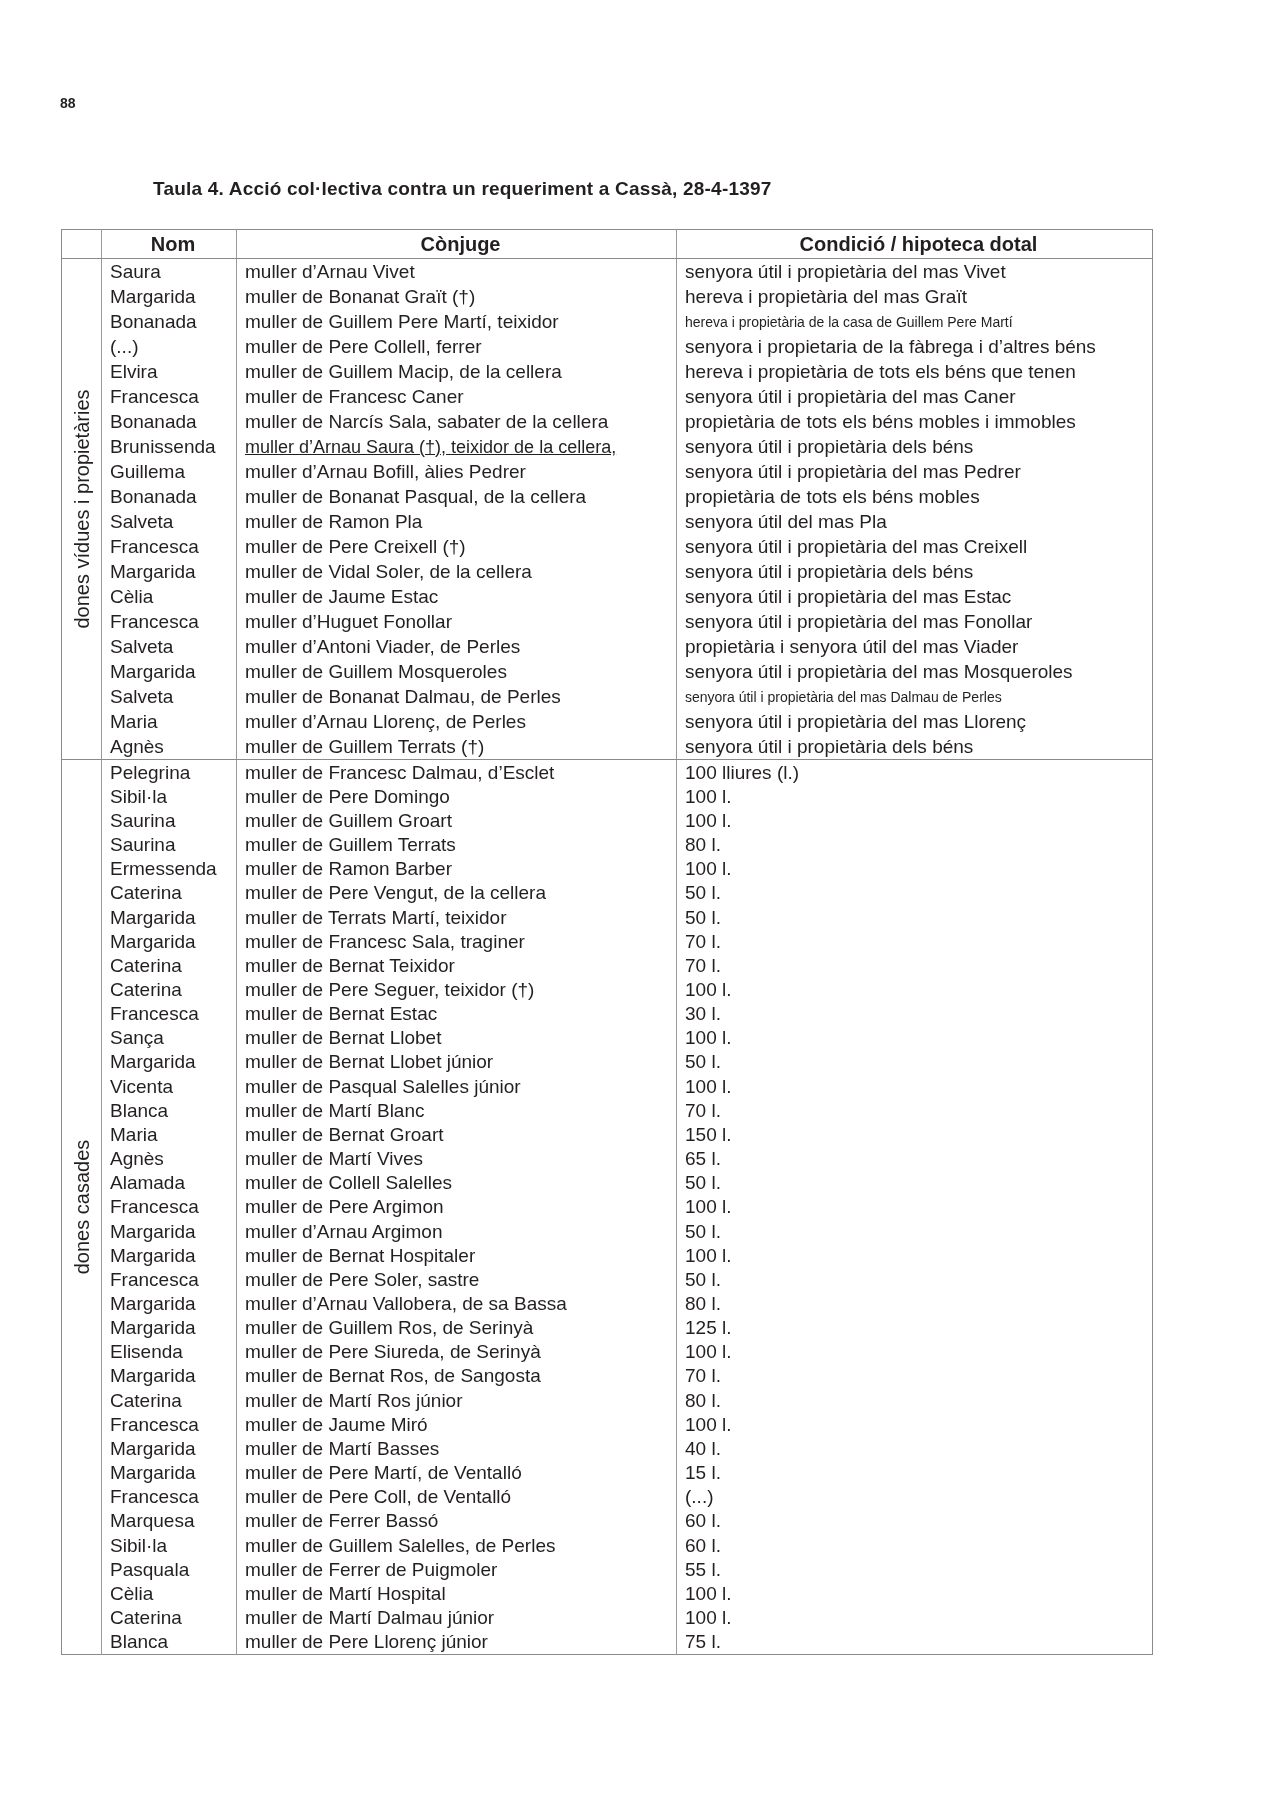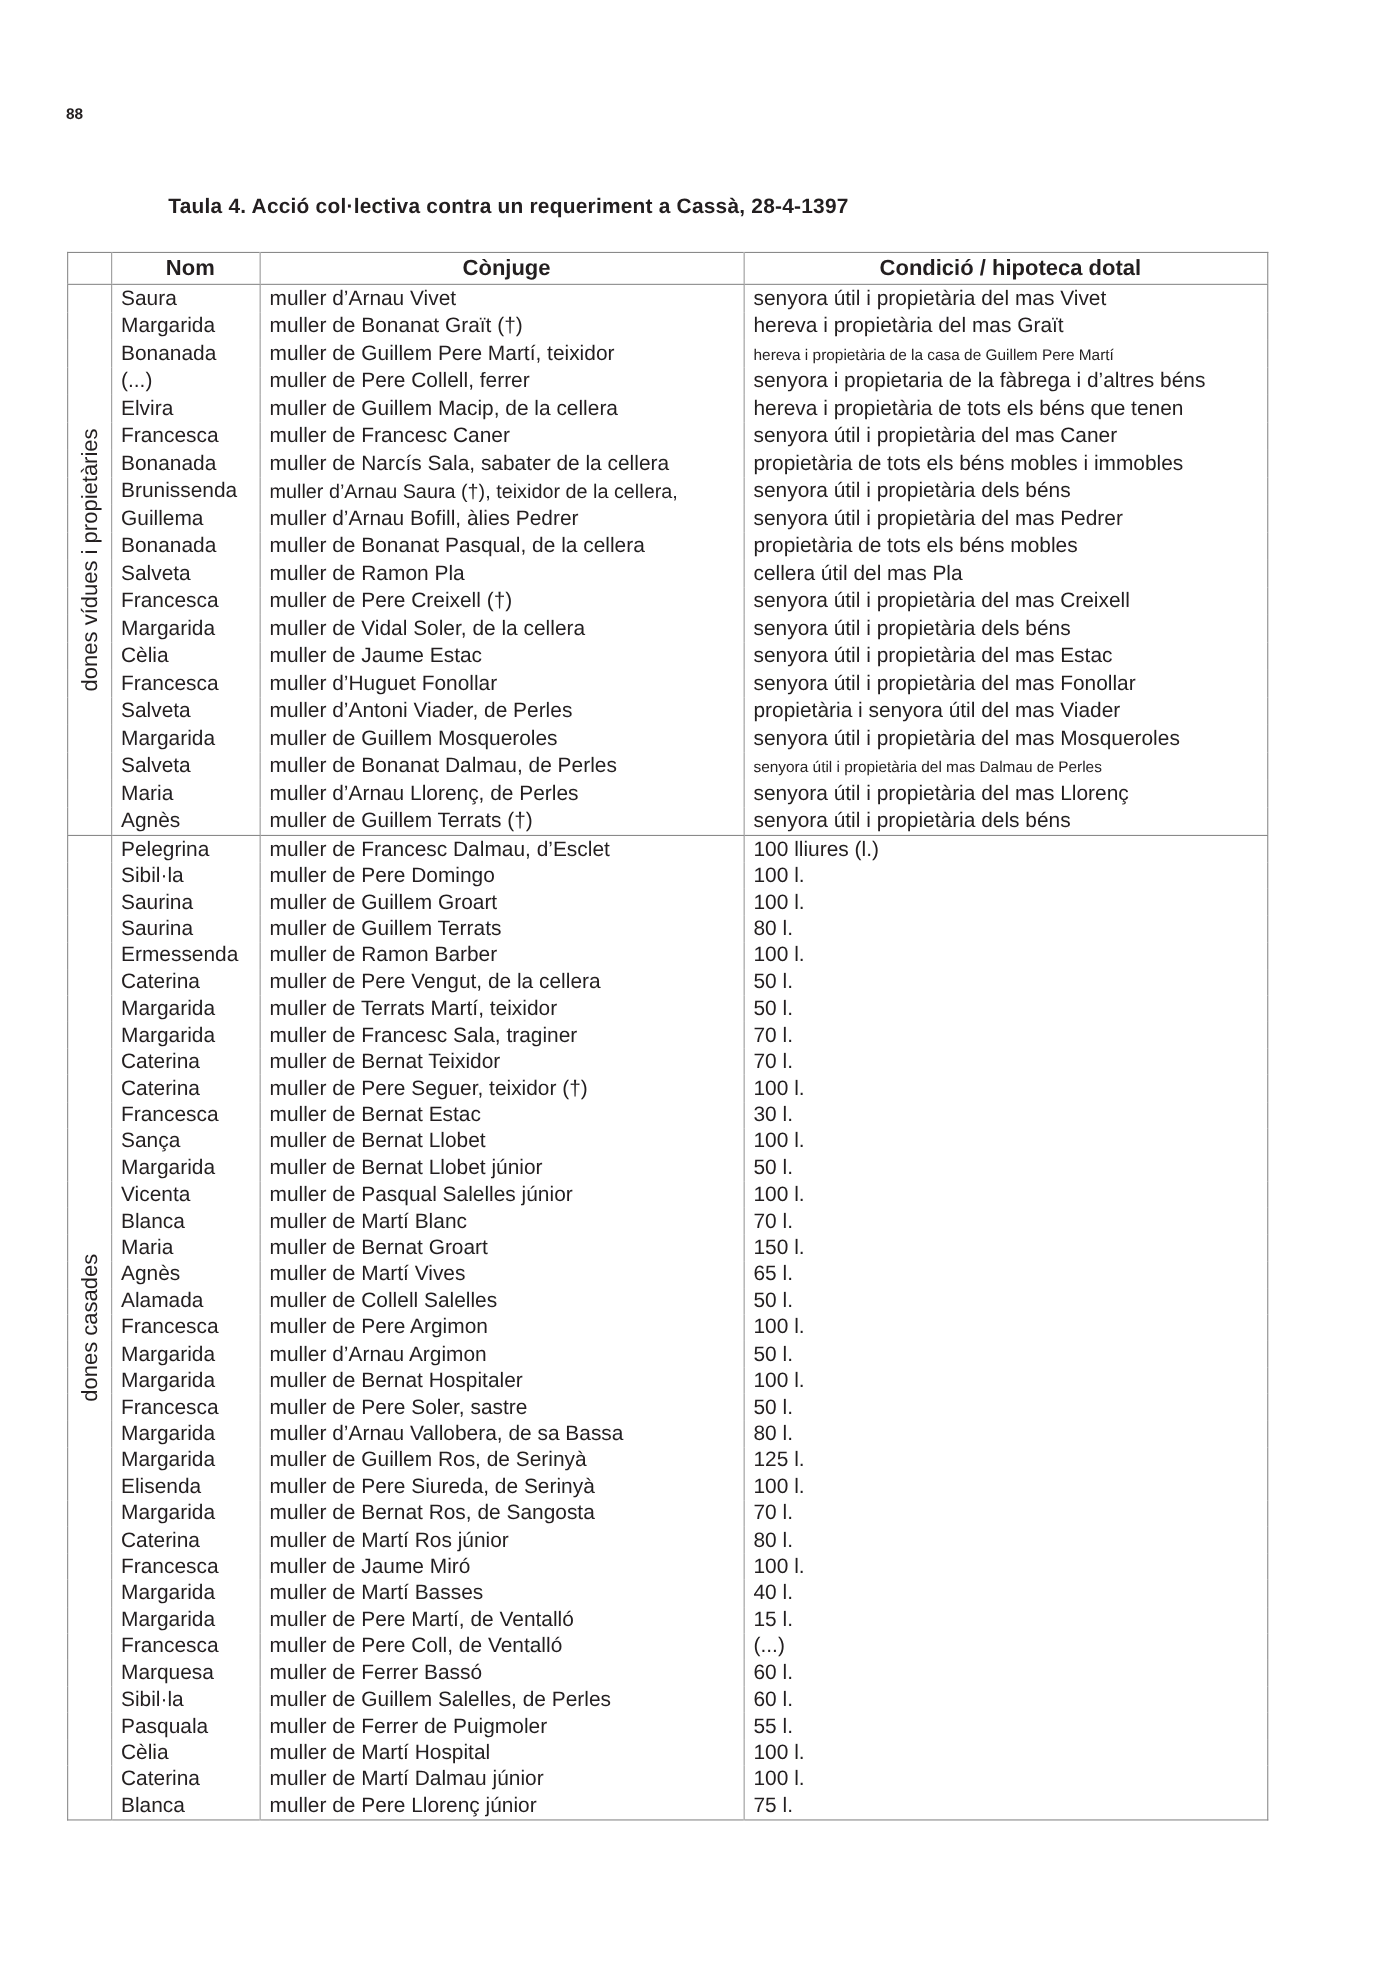--- a/index.html
+++ b/index.html
@@ -82,37 +82,37 @@
         <td>muller de Francesc Caner</td>
         <td class="cond">senyora útil i propietària del mas Caner</td>
       </tr>
       <tr>
         <td>Bonanada</td>
         <td>muller de Narcís Sala, sabater de la cellera</td>
         <td class="cond">propietària de tots els béns mobles i immobles</td>
       </tr>
       <tr>
         <td>Brunissenda</td>
-        <td style="font-size: 18px;">muller d’Arnau Saura (†), teixidor de la cellera,</td>
+        <td style="font-size: 18px; text-decoration: underline;">muller d’Arnau Saura (†), teixidor de la cellera,</td>
         <td class="cond">senyora útil i propietària dels béns</td>
       </tr>
       <tr>
         <td>Guillema</td>
         <td>muller d’Arnau Bofill, àlies Pedrer</td>
         <td class="cond">senyora útil i propietària del mas Pedrer</td>
       </tr>
       <tr>
         <td>Bonanada</td>
         <td>muller de Bonanat Pasqual, de la cellera</td>
         <td class="cond">propietària de tots els béns mobles</td>
       </tr>
       <tr>
         <td>Salveta</td>
         <td>muller de Ramon Pla</td>
-        <td class="cond">cellera útil del mas Pla</td>
+        <td class="cond">senyora útil del mas Pla</td>
       </tr>
       <tr>
         <td>Francesca</td>
         <td>muller de Pere Creixell (†)</td>
         <td class="cond">senyora útil i propietària del mas Creixell</td>
       </tr>
       <tr>
         <td>Margarida</td>
         <td>muller de Vidal Soler, de la cellera</td>
         <td class="cond">senyora útil i propietària dels béns</td>

